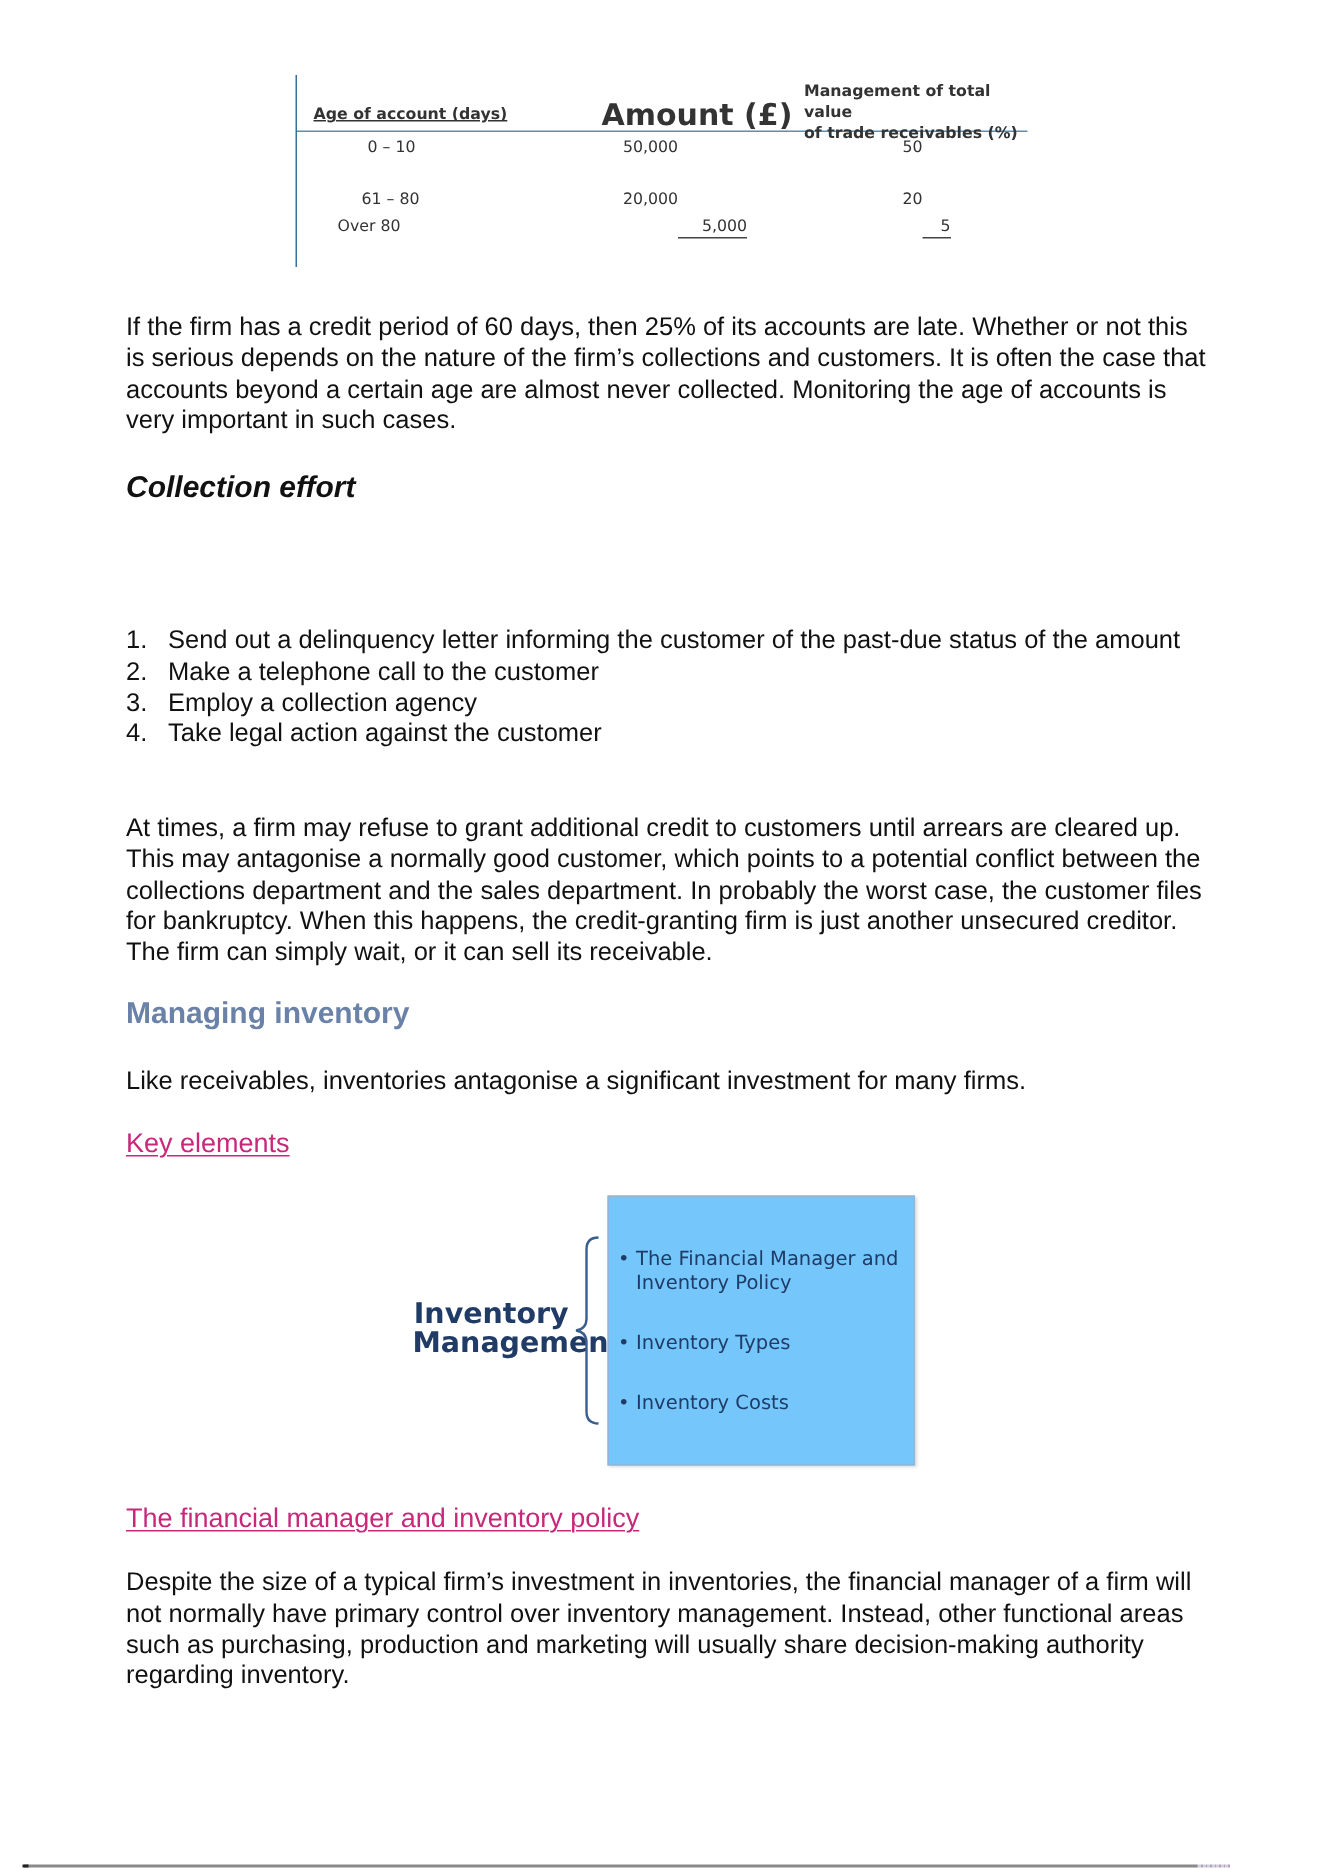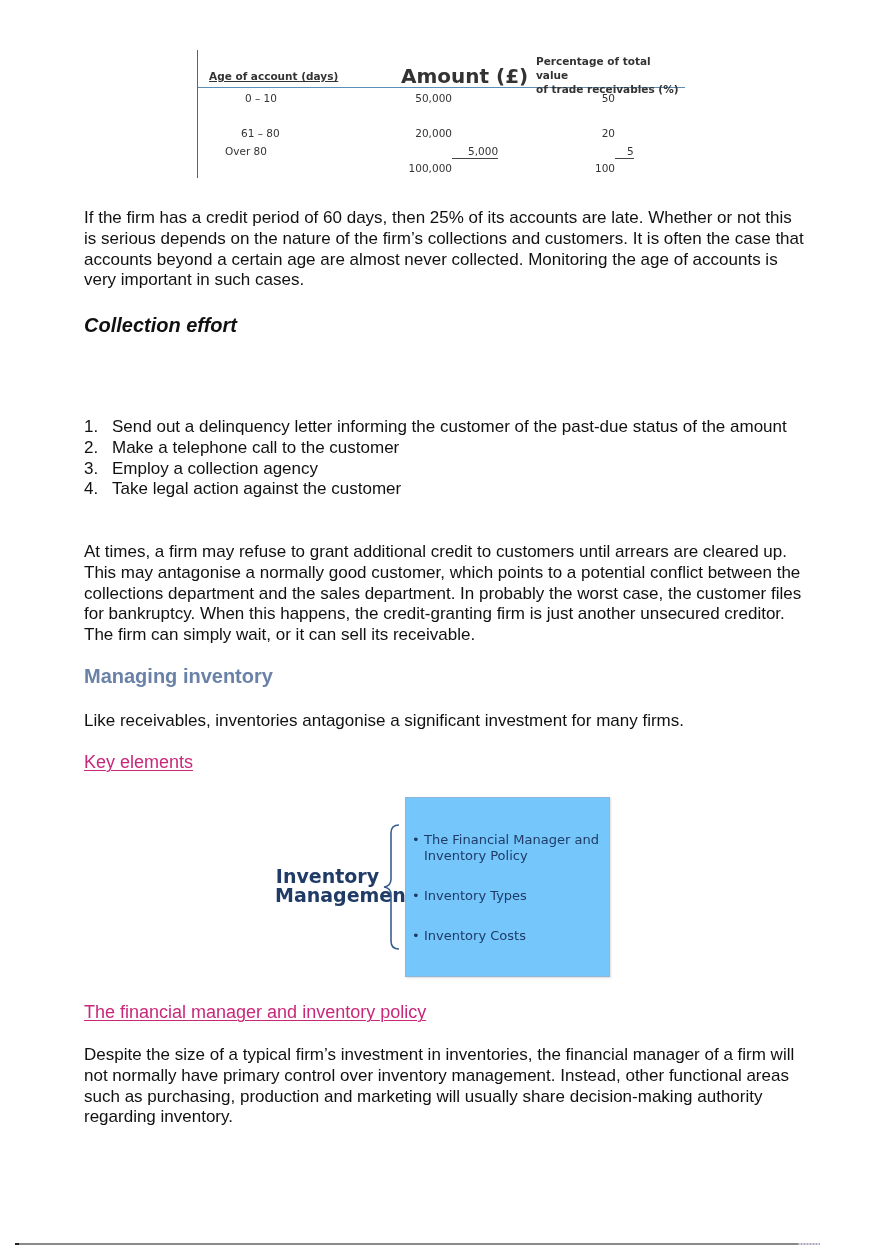--- a/index.html
+++ b/index.html
@@ -61,21 +61,21 @@
 </head>
 <body>
 
 <div class="page">
 
   <div class="tbl-fig">
     <div class="hdr">
       <span class="h1">Age of account (days)</span>
       <span class="h2">Amount (£)</span>
       <span class="h3">
-        <span style="position:static;display:block">Percentage of total value</span>
+        <span style="position:static;display:block">Management of total value</span>
         <span style="position:static;display:block">of trade receivables (%)</span>
       </span>
     </div>
     <div class="row" style="top:41px">
       <span class="c1">0 – 10</span>
       <span class="c2">50,000</span>
       <span class="c3">50</span>
     </div>
     <div class="row" style="top:76px">
       <span class="c1" style="left:43px">61 – 80</span>
@@ -83,24 +83,20 @@
       <span class="c3">20</span>
     </div>
     <div class="row" style="top:93.5px">
       <span class="c1 over">Over 80</span>
       <span class="c2">
           <span class="ul-pad">5,000</span>
         </span>
       <span class="c3">
           <span class="ul-pad small">5</span>
         </span>
-    </div>
-    <div class="row" style="top:111px">
-      <span class="c2">100,000</span>
-      <span class="c3">100</span>
     </div>
   </div>
 
   <p class="p" style="top:208px">If the firm has a credit period of 60 days, then 25% of its accounts are late. Whether or not this is serious depends on the nature of the firm’s collections and customers. It is often the case that accounts beyond a certain age are almost never collected. Monitoring the age of accounts is very important in such cases.</p>
 
   <div class="subhead" style="top:314px">Collection effort</div>
 
 
   <ol class="list" style="top:417px">
     <li><span class="num">1.</span><span>Send out a delinquency letter informing the customer of the past-due status of the amount</span></li>

